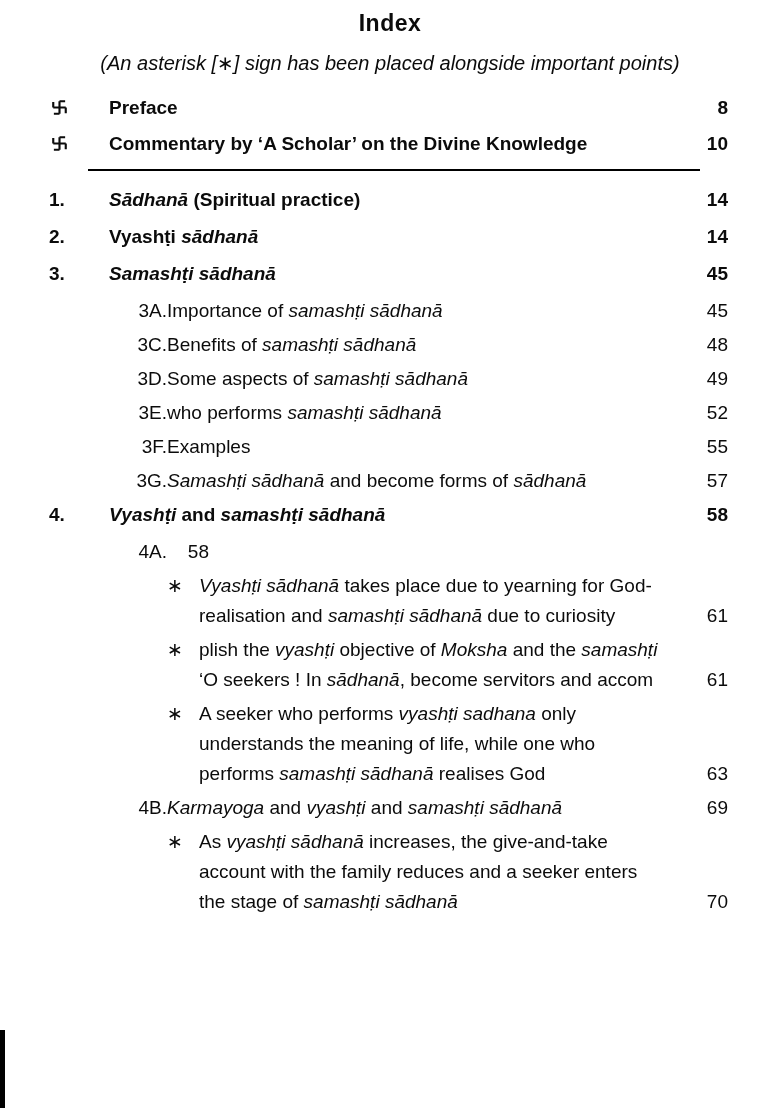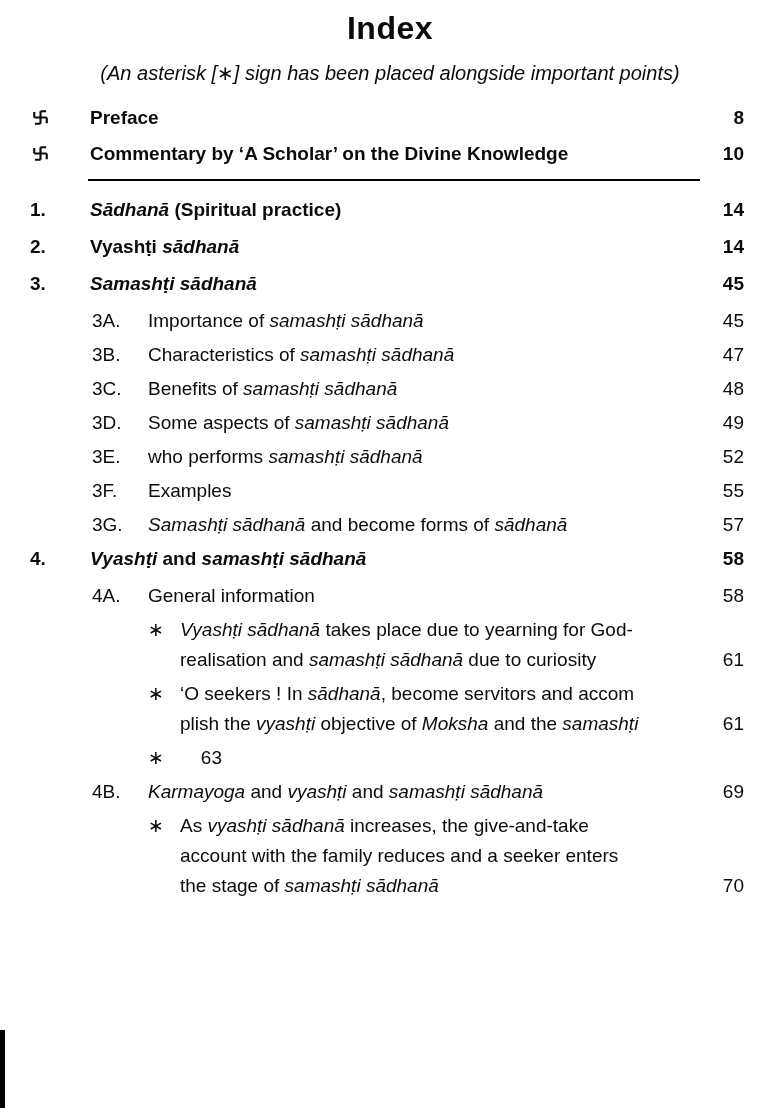--- a/index.html
+++ b/index.html
@@ -3,40 +3,40 @@
 <meta charset="utf-8">
 <style>
   html,body{margin:0;padding:0;}
   body{
     width:780px;height:1108px;overflow:hidden;position:relative;
     background:#ffffff;color:#0b0b0b;
     font-family:"Liberation Sans","DejaVu Sans",sans-serif;
   }
   .page{padding-top:6px;}
   .title{
-    text-align:center;font-size:32px;font-weight:700;
+    text-align:center;font-size:23px;font-weight:700;
     margin:4px 0 14px 0;letter-spacing:0.5px;
   }
   .note{
     text-align:center;font-size:20px;margin:0 0 18px 0;font-style:italic;
   }
   .entries{}
   .row{
     display:flex;align-items:stretch;
-    padding:0 36px 0 30px;
+    padding:0 52px 0 30px;
     margin-bottom:4px;
-    font-size:19px;line-height:30px;
+    font-size:19px;line-height:30px;margin-left:19px;
   }
   .row.bold{font-weight:700;}
   .row.numbered{margin-bottom:7px;}
   .row.symbol{margin-bottom:6px;}
   .row.sub{padding-left:92px;}
   .row.bullet{padding-left:148px;}
   .marker{flex:0 0 auto;width:60px;align-self:flex-start;}
-  .row.sub .marker{width:56px;}
+  .row.sub .marker{width:56px;text-align:right;}
   .row.bullet .marker{width:32px;}
   .marker svg{display:block;margin-top:7px;margin-left:3px;}
   .txt{flex:1 1 auto;}
   .txt .line{white-space:nowrap;}
   .txt i{font-style:italic;}
   .page-num{flex:0 0 auto;align-self:flex-end;min-width:42px;text-align:right;}
   .divider{
     border:none;border-top:2px solid #000;
     margin:10px 80px 14px 88px;
   }
@@ -96,27 +96,20 @@
         <span class="page-num">45</span>
       </div>
       <div class="row sub">
         <span class="marker">3A.</span>
         <span class="txt">
           <div class="line"><span>Importance of </span><i>samashṭi sādhanā</i></div>
         </span>
         <span class="page-num">45</span>
       </div>
       <div class="row sub">
-        <span class="marker">3B.</span>
-        <span class="txt">
-          <div class="line"><span>Characteristics of </span><i>samashṭi sādhanā</i></div>
-        </span>
-        <span class="page-num">47</span>
-      </div>
-      <div class="row sub">
         <span class="marker">3C.</span>
         <span class="txt">
           <div class="line"><span>Benefits of </span><i>samashṭi sādhanā</i></div>
         </span>
         <span class="page-num">48</span>
       </div>
       <div class="row sub">
         <span class="marker">3D.</span>
         <span class="txt">
           <div class="line"><span>Some aspects of </span><i>samashṭi sādhanā</i></div>
@@ -146,43 +139,45 @@
       </div>
       <div class="row numbered bold">
         <span class="marker">4.</span>
         <span class="txt">
           <div class="line"><i>Vyashṭi</i><span> and </span><i>samashṭi sādhanā</i></div>
         </span>
         <span class="page-num">58</span>
       </div>
       <div class="row sub">
         <span class="marker">4A.</span>
-        <span class="txt">
-          <div class="line"><span>General information</span></div>
-        </span>
         <span class="page-num">58</span>
       </div>
       <div class="row bullet">
         <span class="marker">∗</span>
         <span class="txt">
           <div class="line"><i>Vyashṭi sādhanā</i><span> takes place due to yearning for God-</span></div>
           <div class="line"><span>realisation and </span><i>samashṭi sādhanā</i><span> due to curiosity</span></div>
         </span>
         <span class="page-num">61</span>
       </div>
       <div class="row bullet">
         <span class="marker">∗</span>
         <span class="txt">
+          <div class="line"><span>plish the </span><i>vyashṭi</i><span> objective of </span><i>Moksha</i><span> and the </span><i>samashṭi</i></div>
           <div class="line"><span>‘O seekers ! In </span><i>sādhanā</i><span>, become servitors and accom</span></div>
-          <div class="line"><span>plish the </span><i>vyashṭi</i><span> objective of </span><i>Moksha</i><span> and the </span><i>samashṭi</i></div>
         </span>
         <span class="page-num">61</span>
       </div>
       <div class="row bullet">
         <span class="marker">∗</span>
+        <span class="txt">
+          <div class="line"><span>A seeker who performs </span><i>vyashṭi sadhana</i><span> only</span></div>
+          <div class="line"><span>understands the meaning of life, while one who</span></div>
+          <div class="line"><span>performs </span><i>samashṭi sādhanā</i><span> realises God</span></div>
+        </span>
         <span class="page-num">63</span>
       </div>
       <div class="row sub">
         <span class="marker">4B.</span>
         <span class="txt">
           <div class="line"><i>Karmayoga</i><span> and </span><i>vyashṭi</i><span> and </span><i>samashṭi sādhanā</i></div>
         </span>
         <span class="page-num">69</span>
       </div>
       <div class="row bullet">

